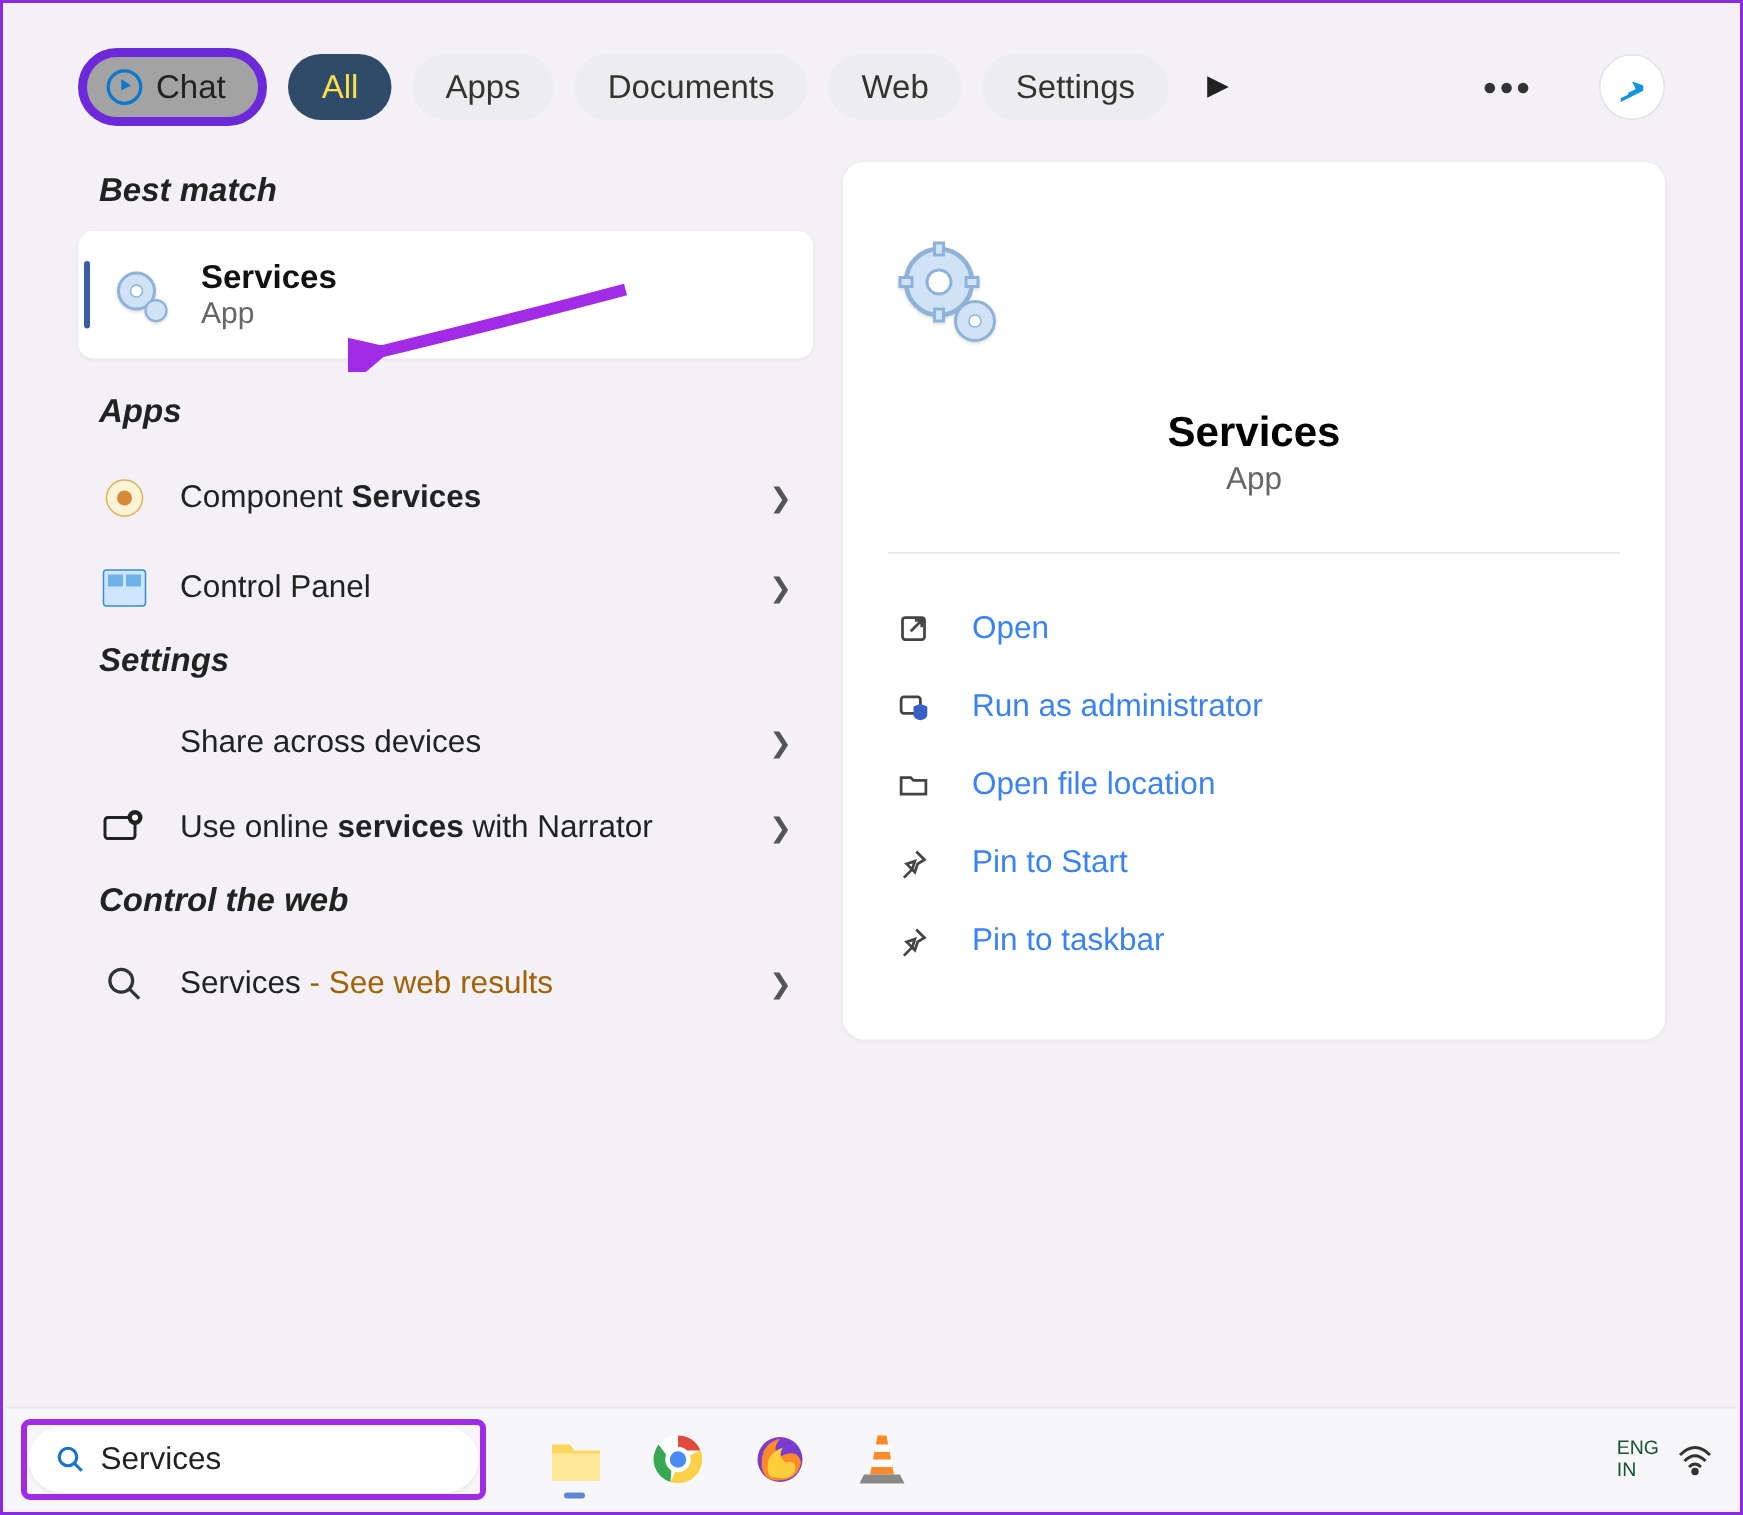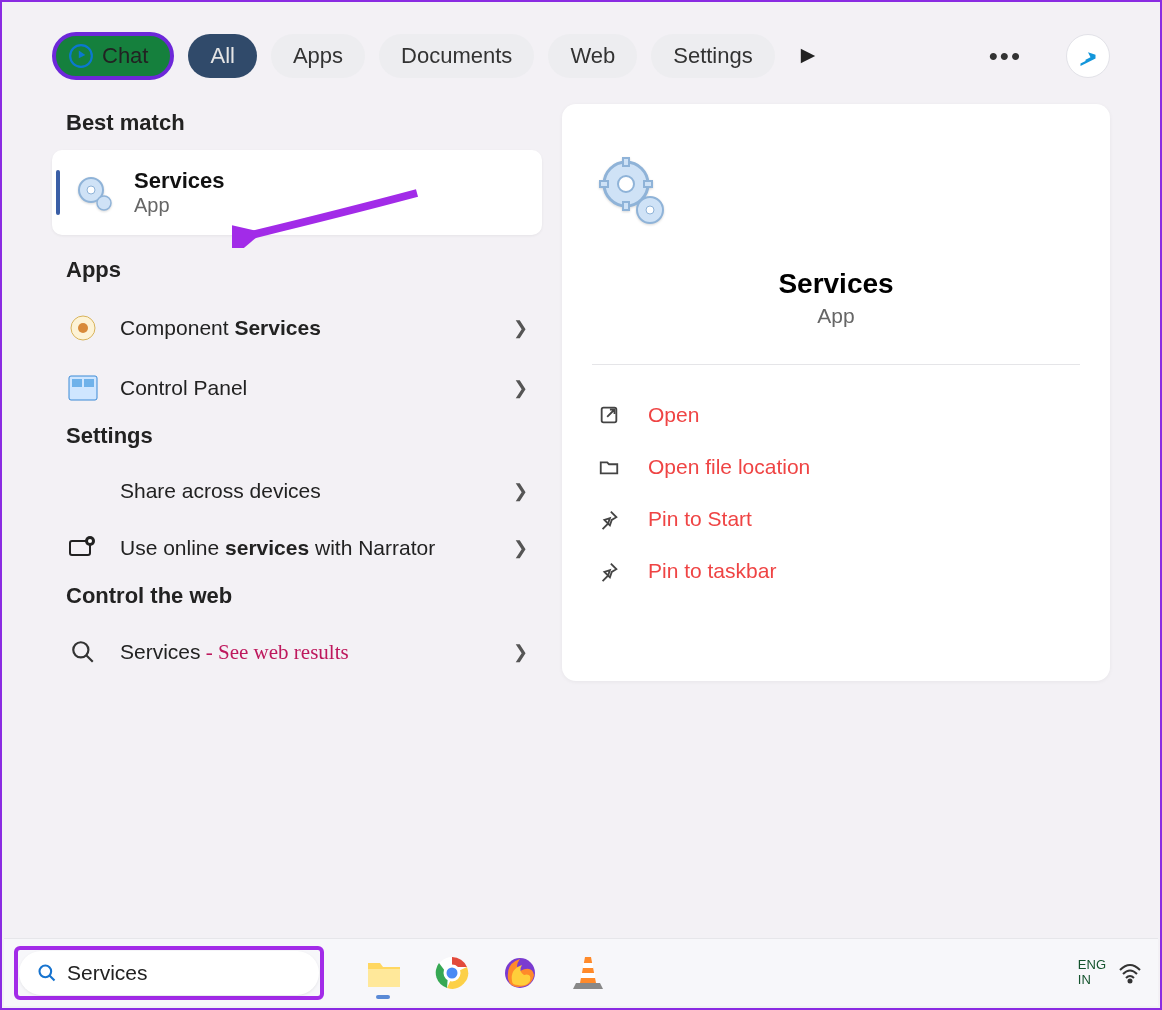--- a/index.html
+++ b/index.html
@@ -1,50 +1,50 @@
 <!DOCTYPE html>
 <html><head>
 <meta charset="utf-8">
 <style>
   * { box-sizing: border-box; margin: 0; padding: 0; font-family: "Segoe UI", sans-serif; }
   body { width: 1162px; height: 1010px; border: 2px solid #8a2be2; background: #f3f1f5; position: relative; }
   
   .top-area { padding: 30px 50px 0 50px; }
   .tabs-row { display: flex; align-items: center; gap: 14px; position: relative; }
   .pill { border: none; border-radius: 40px; padding: 9px 22px; font-size: 22px; background: #ededf0; color: #333; cursor: pointer; }
-  .pill.chat { background: #15803d; border: 4px solid #6d28d9; color: #222; display: flex; align-items: center; gap: 8px; padding: 7px 22px 7px 12px; }
-  .pill.active { background: #304a6a; color: #e5e5e5; }
+  .pill.chat { background: #a3a3a3; border: 6px solid #6d28d9; color: #222; display: flex; align-items: center; gap: 8px; padding: 7px 22px 7px 12px; }
+  .pill.active { background: #304a6a; color: #fde047; }
   .tabs-row .more-arrow { margin-left: 10px; font-size:20px; cursor:pointer; }
   .tabs-row .dots { margin-left: auto; font-size: 26px; letter-spacing: 2px; cursor:pointer; color:#333; padding:0 10px;}
   .bing-corner { width: 44px; height: 44px; border-radius: 50%; border: 1px solid #e2e2e8; background: #fff; display:flex; align-items:center; justify-content:center; margin-left: 20px; cursor:pointer;}
   
   .content { display: flex; gap: 20px; padding: 24px 50px 0 50px; }
   .left-col { flex: 0 0 490px; }
   .right-panel { flex: 1; background: #fff; border-radius: 14px; padding: 50px 30px 40px; box-shadow: 0 1px 4px rgba(0,0,0,.05);}
   
-  .section-header { font-size: 22px; font-weight: 600; color: #222; margin: 6px 0 14px 14px; }
+  .section-header { font-size: 22px; font-weight: 600; color: #222; margin: 6px 0 14px 14px; font-style: italic; }
   
   .best-match-card { background: #fff; border-radius: 10px; padding: 18px 22px; display: flex; align-items: center; gap: 20px; box-shadow: 0 1px 3px rgba(0,0,0,.06); position: relative; margin-bottom: 22px; cursor:pointer;}
   .best-match-card::before { content:""; position:absolute; left:4px; top:20px; bottom:20px; width:4px; background:#3a5ea6; border-radius:4px;}
   .best-match-card .title { font-size: 22px; font-weight: 700; color: #111; }
   .best-match-card .sub { font-size: 20px; color: #666; }
   
   .list-item { display: flex; align-items: center; padding: 16px 14px; border-radius: 8px; gap: 20px; cursor:pointer; font-size: 21px; color: #222; }
   .list-item .icon-slot { width: 34px; display:flex; justify-content:center; }
   .list-item .text { flex: 1; }
   .list-item .chev { color: #555; font-size: 18px; }
   .list-item.indent { padding-left: 68px; gap: 19px; }
   .list-item .text b { font-weight: 700; }
-  .muted { color: #be185d; font-family: Liberation Serif, serif; }
+  .muted { color: #a16207; }
   
   .right-panel .center { text-align: center; }
   .right-panel .app-title { font-size: 28px; font-weight: 600; margin-top: 34px; }
   .right-panel .app-sub { font-size: 21px; color: #666; margin-top: 4px; margin-bottom: 36px; }
   .divider { height:1px; background:#e5e5e8; margin: 0 0 24px; }
-  .action-row { display:flex; align-items:center; gap: 26px; font-size: 21px; padding: 14px 4px; cursor:pointer; color:#ef4444;}
+  .action-row { display:flex; align-items:center; gap: 26px; font-size: 21px; padding: 14px 4px; cursor:pointer; color:#3b82f6;}
   .action-row .ai { width: 26px; color:#444; display:flex; justify-content:center;}
   
   
   .arrow-ann { position: absolute; left: 230px; top: 166px; pointer-events:none; }
   
   
   .taskbar { position: absolute; left: 2px; right: 2px; bottom: 2px; height: 68px; background: #f7f7fa; display:flex; align-items:center; padding: 0 10px; border-top:1px solid #e6e6ea; }
   .search-box-highlight { border: 4px solid #a22be8; border-radius: 6px; padding: 1px; }
   .search-box { width: 300px; height: 44px; background:#fff; border-radius: 40px; display:flex; align-items:center; padding:0 18px; gap:10px; box-shadow: 0 1px 3px rgba(0,0,0,.08);}
   .search-box input { border:none; outline:none; font-size:21px; flex:1; background:transparent; color:#222;}
@@ -186,20 +186,29 @@
           <svg width="22" height="22" viewBox="0 0 24 24" fill="none" stroke="#444" stroke-width="2">
             <rect x="4" y="4" width="16" height="16" rx="2"></rect>
             <path d="M10 14 L18 6 M13 6 H18 V11"></path>
           </svg>
         </span>
       <span>Open</span>
     </div>
     <div class="action-row">
       <span class="ai">
           <svg width="22" height="22" viewBox="0 0 24 24" fill="none" stroke="#444" stroke-width="2">
+            <rect x="3" y="5" width="14" height="12" rx="2"></rect>
+            <path d="M17 10 L22 12 L22 18 Q22 21 17 22 Q12 21 12 18 L12 12 Z" fill="#3a60c6" stroke="none"></path>
+          </svg>
+        </span>
+      <span>Run as administrator</span>
+    </div>
+    <div class="action-row">
+      <span class="ai">
+          <svg width="22" height="22" viewBox="0 0 24 24" fill="none" stroke="#444" stroke-width="2">
             <path d="M3 7 L3 19 L21 19 L21 9 L12 9 L10 7 Z"></path>
           </svg>
         </span>
       <span>Open file location</span>
     </div>
     <div class="action-row">
       <span class="ai">
           <svg width="22" height="22" viewBox="0 0 24 24" fill="none" stroke="#444" stroke-width="2">
             <path d="M14 4 L20 10 L15 13 L13 19 L11 17 L5 23 M11 17 L7 13 L13 11 Z"></path>
           </svg>

